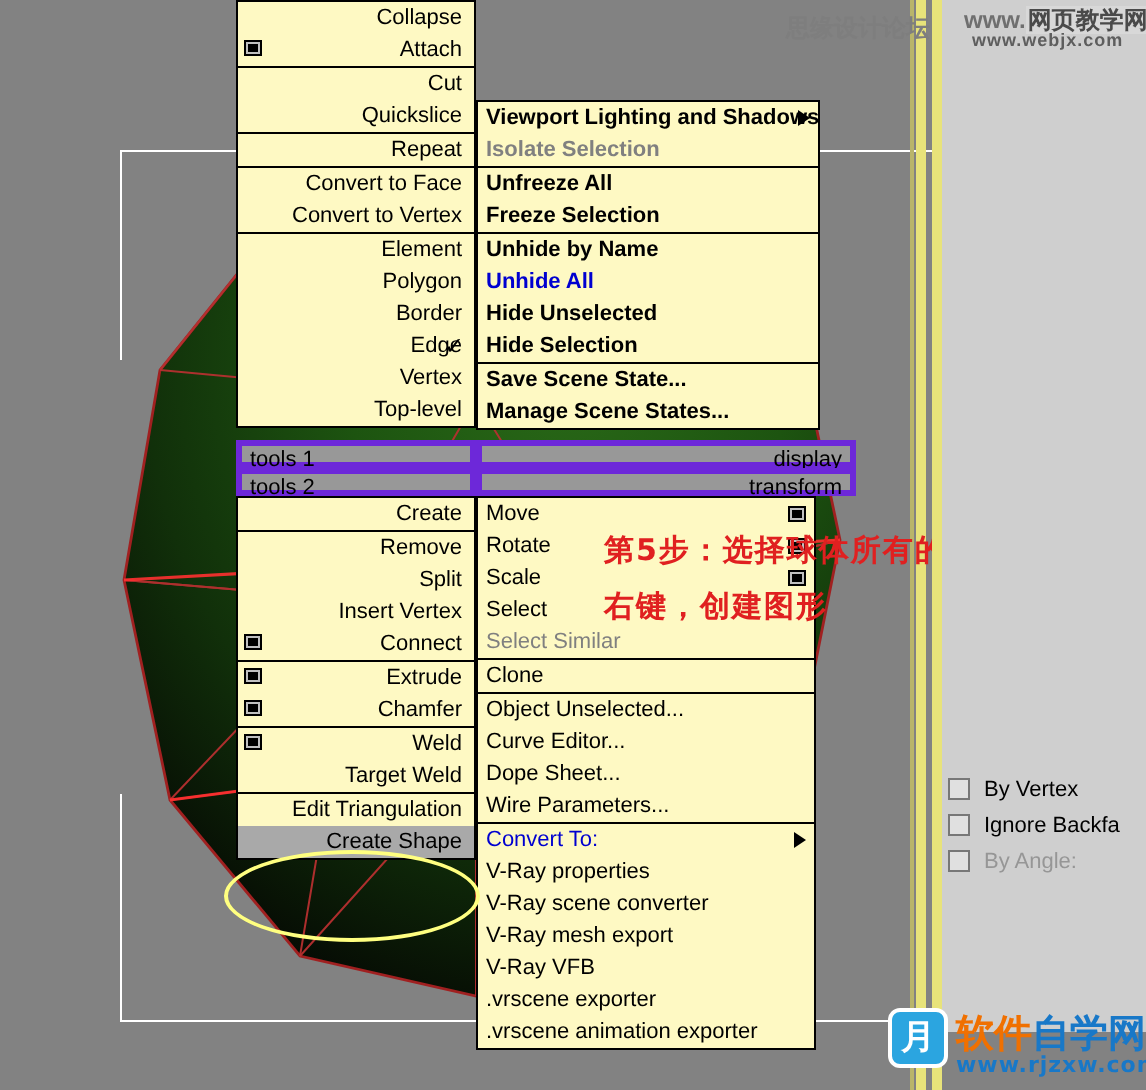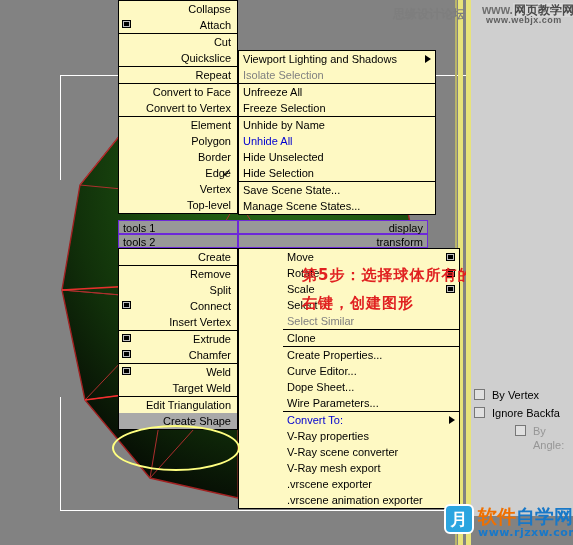--- a/index.html
+++ b/index.html
@@ -51,21 +51,21 @@
   .box-ico-r{
     position:absolute;right:4px;top:4px;width:9px;height:8px;
     border:1px solid #000;background:#c0c0c0;box-sizing:border-box;
   }
   .box-ico-r:after{content:"";position:absolute;left:1px;top:1px;width:5px;height:4px;background:#000;}
   .chk{position:absolute;right:5px;top:0px;font-size:12px;font-weight:bold;line-height:16px;}
   .arrow{position:absolute;right:4px;top:4px;width:0;height:0;border-left:6px solid #000;border-top:4px solid transparent;border-bottom:4px solid transparent;}
 
   .qtitle{
     position:absolute;height:14px;line-height:14px;
-    background:#989898;border:1px solid #6d28d9;box-sizing:border-box;
+    background:#989898;border:3px solid #6d28d9;box-sizing:border-box;
     font-size:11px;color:#000;padding:0 4px;
   }
   .qtitle.l{text-align:left;}
   .qtitle.r{text-align:right;}
 
   
   .ellipse{
     position:absolute;border:2px solid #ffff80;border-radius:50%;
     box-sizing:border-box;background:transparent;
   }
@@ -75,21 +75,21 @@
     position:absolute;color:#e02020;
     font-family:"DejaVu Sans",sans-serif;
     font-size:15px;font-weight:bold;white-space:nowrap;
     letter-spacing:1px;
   }
 
   
   .panel{position:absolute;left:466px;top:0;width:107px;height:516px;background:#cfcfcf;}
   .panel-strip{position:absolute;left:466px;top:0;width:5px;height:545px;background:#e8e37a;}
   .chkrow{position:absolute;left:8px;font-size:11px;color:#000;height:14px;line-height:14px;}
-  .chkrow.dim{color:#969696;margin-left:41px;}
+  .chkrow.dim{color:#969696;}
   .chkbox{position:absolute;left:0;top:1px;width:11px;height:11px;background:#e0e0e0;border:1px solid #777;box-sizing:border-box;}
 
   
   .wm-top{
     position:absolute;left:393px;top:6px;font-size:12px;color:#7e7e7e;
     font-family:"DejaVu Sans",sans-serif;white-space:nowrap;font-weight:bold;
   }
   .wm-webjx{position:absolute;left:482px;top:2px;width:88px;height:24px;}
   .wm-webjx .l1{position:absolute;left:0;top:0;font-size:12px;font-weight:bold;color:#6f6f6f;white-space:nowrap;}
   .wm-webjx .l1 .hl{background:#d8d8d8;color:#4a4a4a;padding:0 1px;}
@@ -195,67 +195,68 @@
         <div class="mrow right"><span>Edge</span><span class="chk">✓</span></div>
         <div class="mrow right"><span>Vertex</span></div>
         <div class="mrow right"><span>Top-level</span></div>
       </div>
 
     <div class="menucol" id="col-ll" style="left:118px;top:248px;width:120px;">
         <div class="mrow right"><span>Create</span></div>
         <div class="sep"></div>
         <div class="mrow right"><span>Remove</span></div>
         <div class="mrow right"><span>Split</span></div>
+        <div class="mrow right"><span>Insert Vertex</span></div>
         <div class="mrow right"><span class="box-ico"></span><span>Connect</span></div>
-        <div class="mrow right"><span>Insert Vertex</span></div>
         <div class="sep"></div>
         <div class="mrow right"><span class="box-ico"></span><span>Extrude</span></div>
         <div class="mrow right"><span class="box-ico"></span><span>Chamfer</span></div>
         <div class="sep"></div>
         <div class="mrow right"><span class="box-ico"></span><span>Weld</span></div>
         <div class="mrow right"><span>Target Weld</span></div>
         <div class="sep"></div>
         <div class="mrow right"><span>Edit Triangulation</span></div>
         <div class="mrow right sel"><span>Create Shape</span></div>
       </div>
 
-    <div class="menucol" id="col-ur" style="left:238px;top:50px;width:198px;">
+    <div class="menucol" id="col-ur" style="left:238px;top:50px;width:172px;font-weight:bold;">
         <div class="mrow left"><span>Viewport Lighting and Shadows</span><span class="arrow"></span></div>
         <div class="mrow left dim"><span>Isolate Selection</span></div>
         <div class="sep"></div>
         <div class="mrow left"><span>Unfreeze All</span></div>
         <div class="mrow left"><span>Freeze Selection</span></div>
         <div class="sep"></div>
         <div class="mrow left"><span>Unhide by Name</span></div>
         <div class="mrow left blue"><span>Unhide All</span></div>
         <div class="mrow left"><span>Hide Unselected</span></div>
         <div class="mrow left"><span>Hide Selection</span></div>
         <div class="sep"></div>
         <div class="mrow left"><span>Save Scene State...</span></div>
         <div class="mrow left"><span>Manage Scene States...</span></div>
       </div>
 
-    <div class="menucol" id="col-lr" style="left:238px;top:248px;width:222px;padding-left:44px;">
+    <div class="menucol" id="col-lr" style="left:238px;top:248px;width:170px;">
         <div class="mrow left"><span class="box-ico-r"></span><span>Move</span></div>
         <div class="mrow left"><span class="box-ico-r"></span><span>Rotate</span></div>
         <div class="mrow left"><span class="box-ico-r"></span><span>Scale</span></div>
         <div class="mrow left"><span>Select</span></div>
         <div class="mrow left dim"><span>Select Similar</span></div>
         <div class="sep"></div>
         <div class="mrow left"><span>Clone</span></div>
         <div class="sep"></div>
-        <div class="mrow left"><span>Create Properties...</span></div>
+        <div class="mrow left"><span>Object Unselected...</span></div>
         <div class="mrow left"><span>Curve Editor...</span></div>
         <div class="mrow left"><span>Dope Sheet...</span></div>
         <div class="mrow left"><span>Wire Parameters...</span></div>
         <div class="sep"></div>
         <div class="mrow left blue"><span>Convert To:</span><span class="arrow"></span></div>
         <div class="mrow left"><span>V-Ray properties</span></div>
         <div class="mrow left"><span>V-Ray scene converter</span></div>
         <div class="mrow left"><span>V-Ray mesh export</span></div>
+        <div class="mrow left"><span>V-Ray VFB</span></div>
         <div class="mrow left"><span>.vrscene exporter</span></div>
         <div class="mrow left"><span>.vrscene animation exporter</span></div>
       </div>
   </div>
 
   <div class="ellipse" style="left:112px;top:425px;width:128px;height:46px;"></div>
 
   <div class="anno" style="left:302px;top:266px;">第5步：选择球体所有的边</div>
   <div class="anno" style="left:302px;top:294px;">右键，创建图形</div>
 

